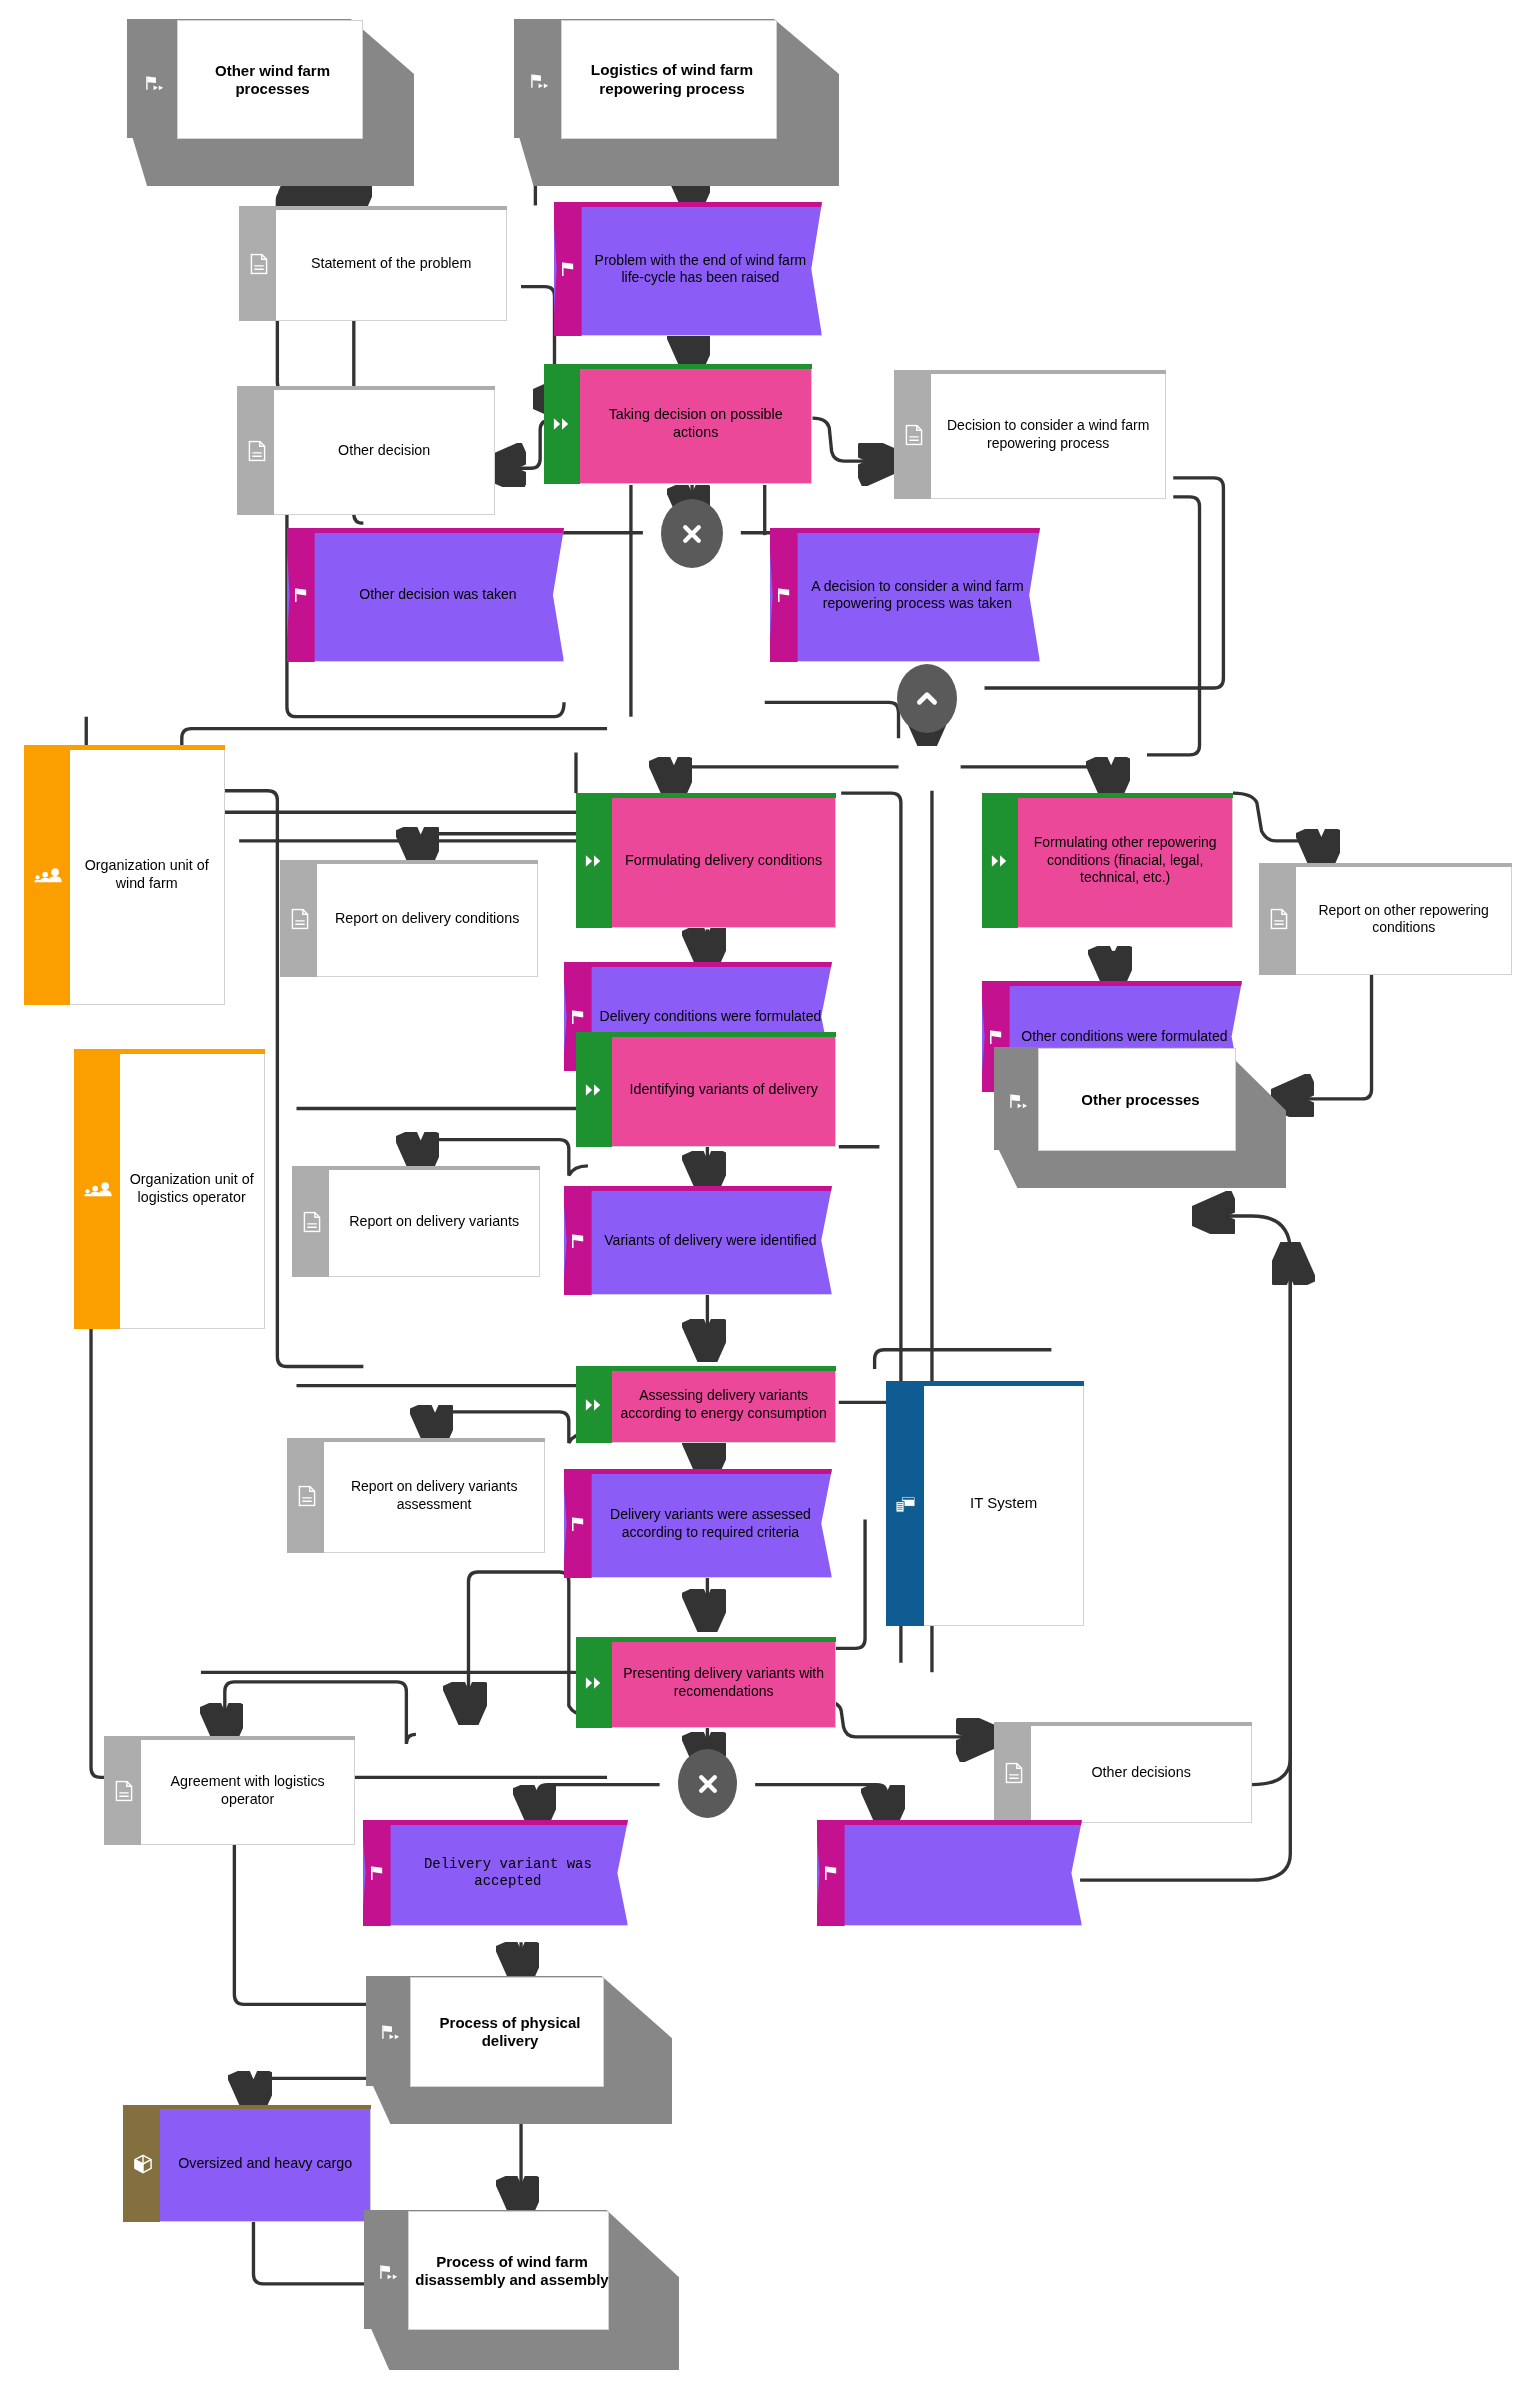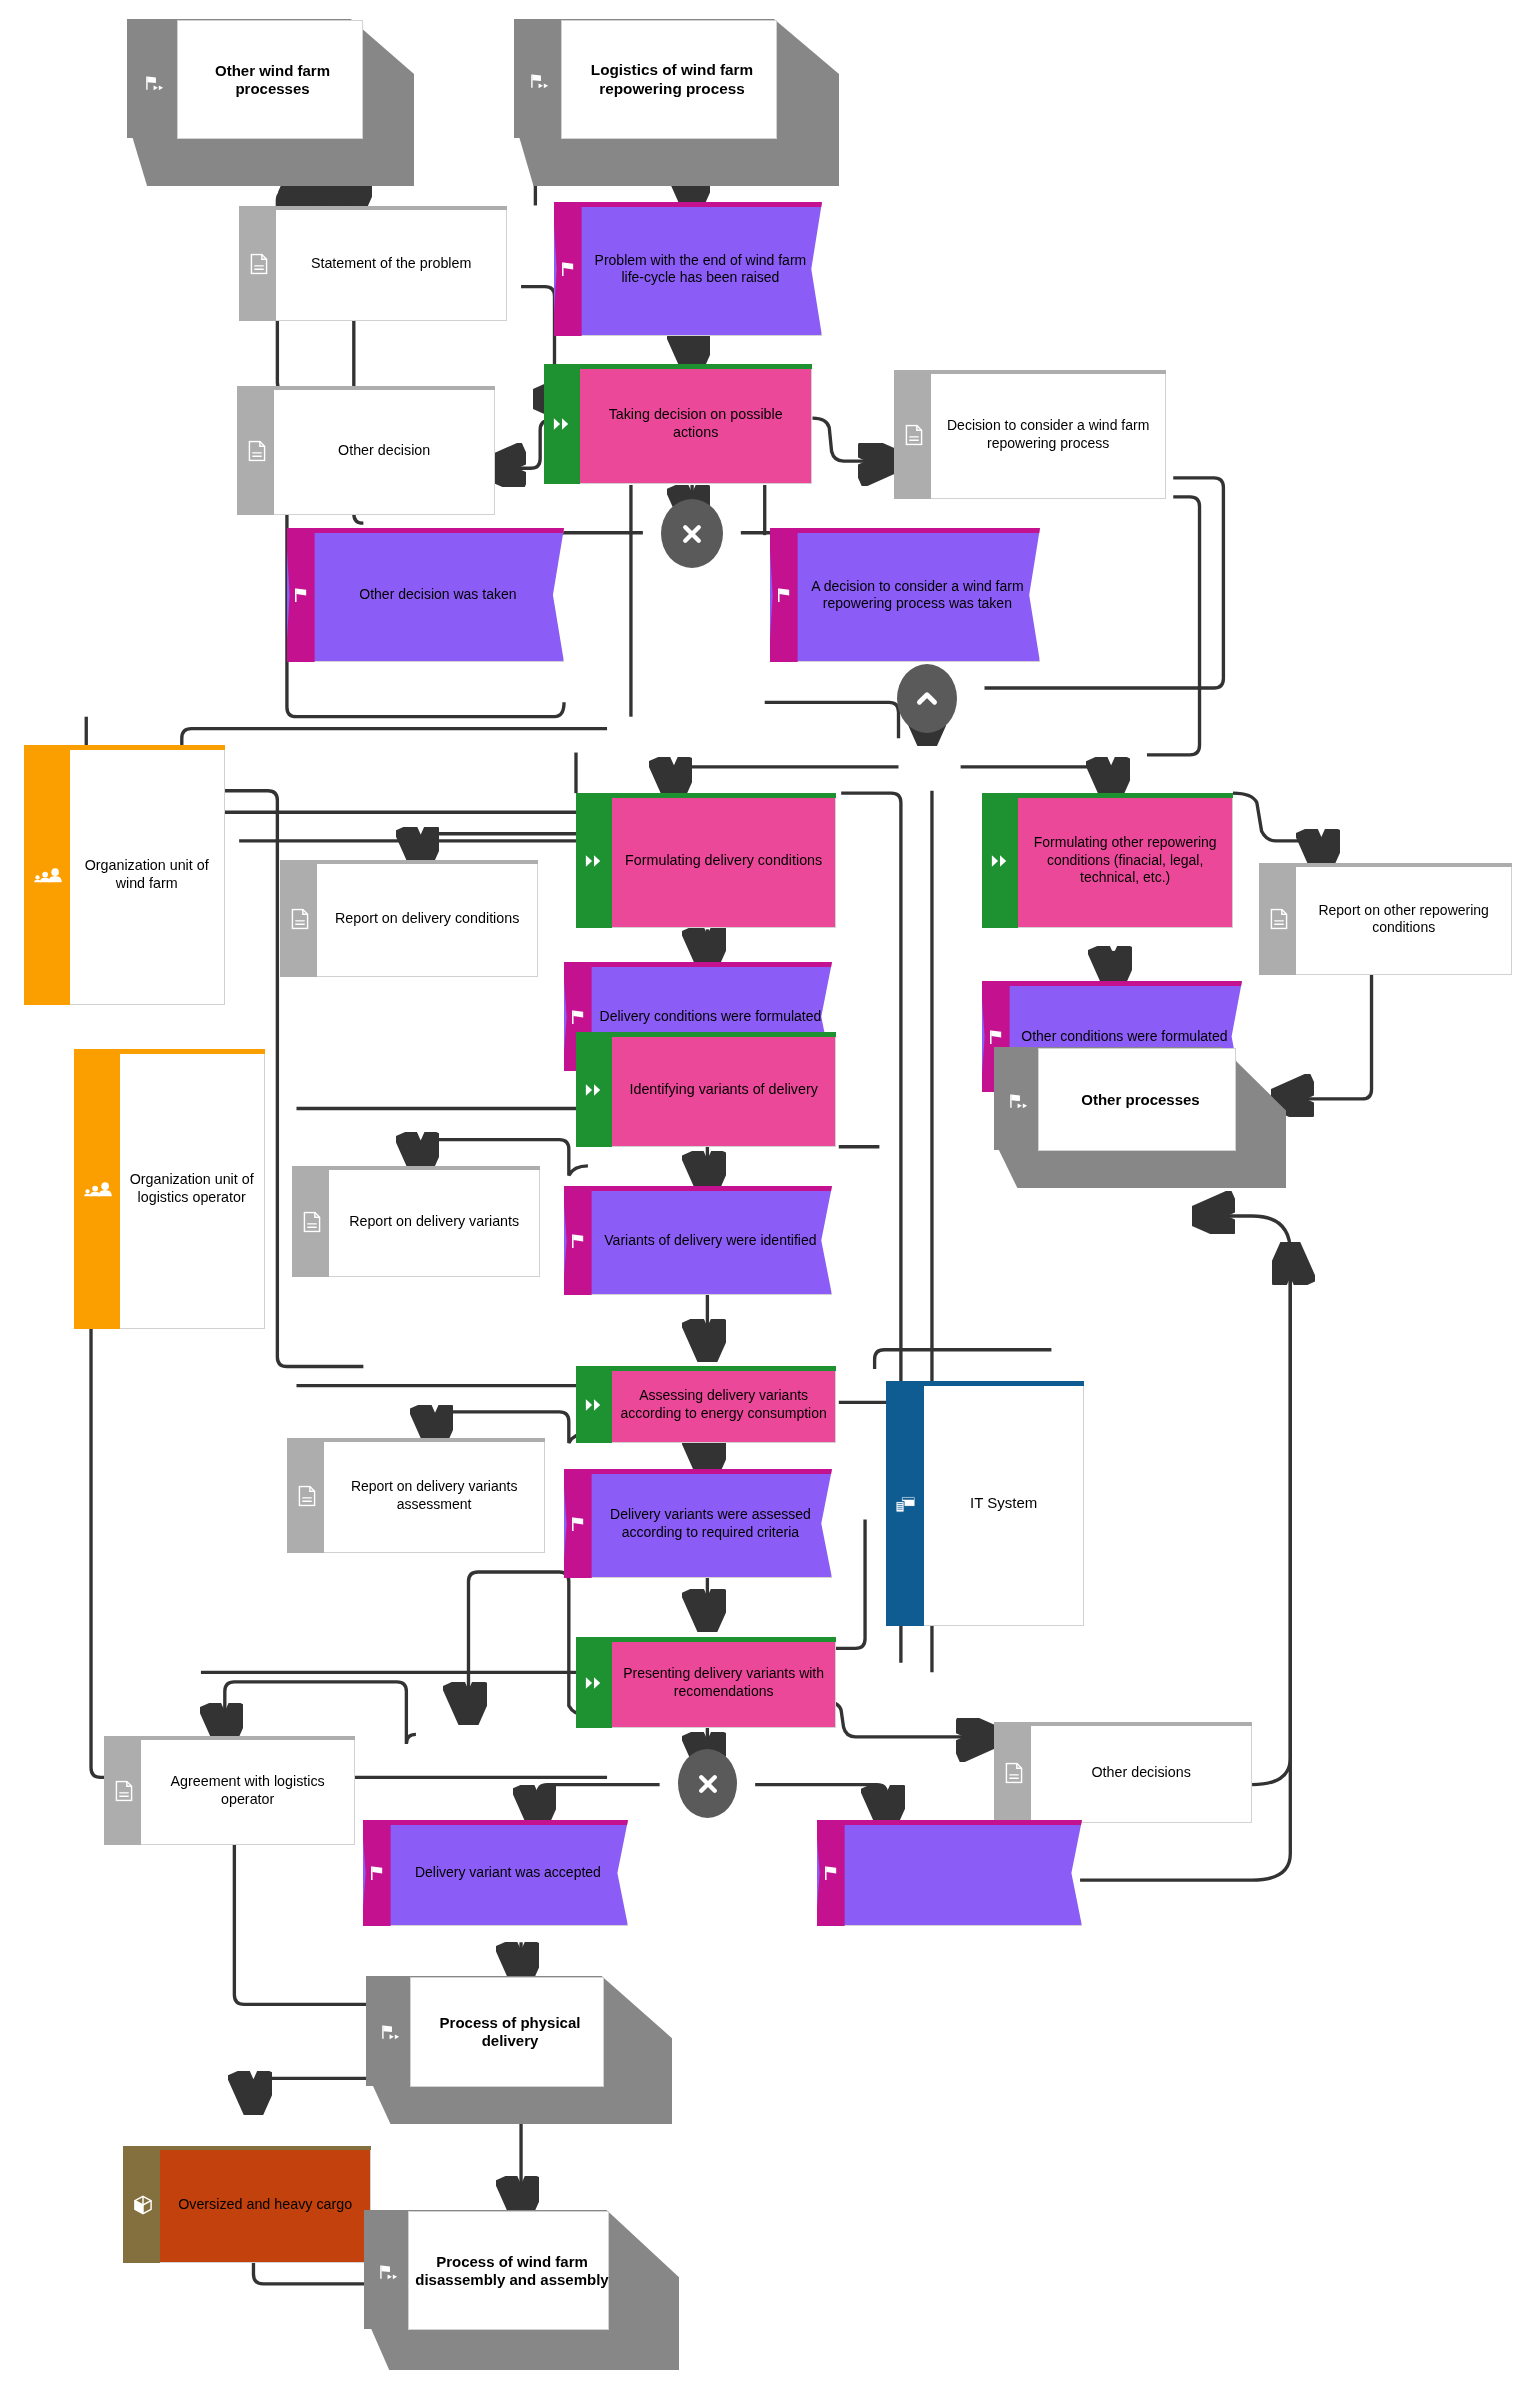--- a/index.html
+++ b/index.html
@@ -44,21 +44,21 @@
 
   
   .sys{background:#ffffff;border:1.4px solid #d2d2d2;}
   .sys .bar{position:absolute;left:-1.4px;top:-1.4px;bottom:-1.4px;width:38px;background:#0e5c92;}
   .sys .topline{position:absolute;left:37px;right:-1.4px;top:-1.4px;height:5.3px;background:#0e5c92;}
   .sys .txt{position:absolute;left:44px;right:6.7px;top:0;bottom:0;display:flex;
       align-items:center;justify-content:center;text-align:center;line-height:1.25;color:#000;}
   .sys .ico{position:absolute;left:6.7px;top:50%;transform:translateY(-50%);width:23px;height:19px;}
 
   
-  .mat{background:#c2410c;border:1.4px solid #d2d2d2;margin-top:41px;}
+  .mat{background:#8b5cf6;border:1.4px solid #d2d2d2;}
   .mat .bar{position:absolute;left:-1.4px;top:-1.4px;bottom:-1.4px;width:37px;background:#84703f;}
   .mat .topline{position:absolute;left:36px;right:-1.4px;top:-1.4px;height:4.3px;background:#84703f;}
   .mat .txt{position:absolute;left:43px;right:6.7px;top:0;bottom:0;display:flex;
       align-items:center;justify-content:center;text-align:center;line-height:1.24;color:#000;}
   .mat .ico{position:absolute;left:8.6px;top:50%;transform:translateY(-50%);width:20px;height:20px;}
 
   
   .pif{}
   .pif .solid{position:absolute;left:0;top:0;width:100%;height:100%;background:#878787;}
   .pif .card{position:absolute;background:#ffffff;border:1.4px solid #d2d2d2;box-sizing:border-box;}
@@ -515,21 +515,21 @@
     <div class="bar"></div>
     <div class="topline"></div>
     <svg class="ico" viewBox="0 0 38 44">
       <path d="M3 2 H25 L35 12 V42 H3 Z" fill="none" stroke="#fff" stroke-width="3"></path>
       <path d="M25 2 V12 H35" fill="none" stroke="#fff" stroke-width="3"></path>
       <path d="M9 26 H29 M9 33 H29" stroke="#fff" stroke-width="3"></path>
     </svg>
     <div class="txt" style="font-size:14.3px;">Agreement with logistics operator</div>
   </div>
 
-  <div class="node event" style="left:363px;top:1820px;width:265px;height:106px;clip-path:polygon(0 0,100% 0,96% 50%,100% 100%,0 100%);">
+  <div class="node event" style="left:363px;top:1820px;width:265px;height:106px;clip-path:polygon(0 0,100% 0,96% 50%,100% 100%,0 100%);font-family:Liberation Mono, monospace;">
     <div class="bar"></div>
     <div class="topline"></div>
     <svg class="ico" viewBox="0 0 36 36">
       <path d="M8 4 L8 33" stroke="#fff" stroke-width="3.3" fill="none"></path>
       <path d="M9 4 L30 7 L30 19 L9 16 Z" fill="#fff"></path>
     </svg>
     <div class="txt" style="font-size:14px;">Delivery variant was accepted</div>
   </div>
 
   <div class="node event" style="left:817px;top:1820px;width:265px;height:106px;clip-path:polygon(0 0,100% 0,96% 50%,100% 100%,0 100%);">

